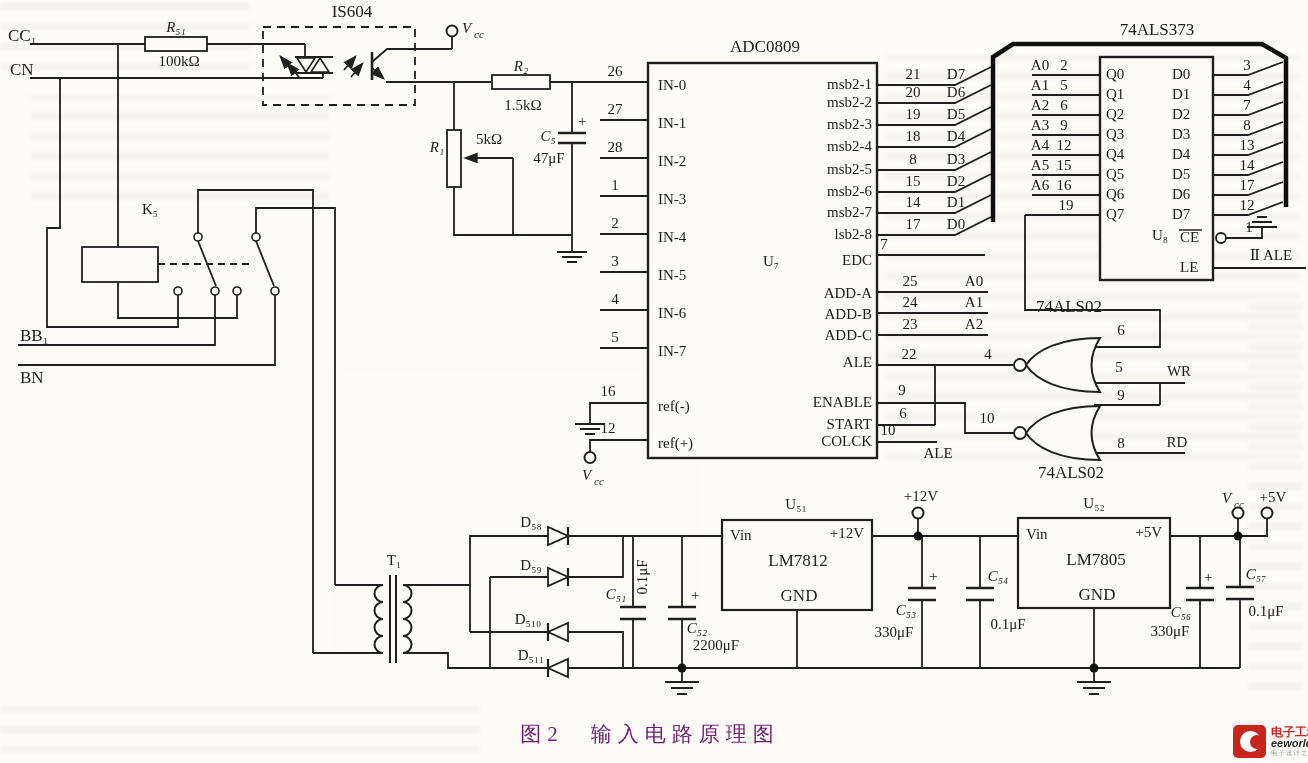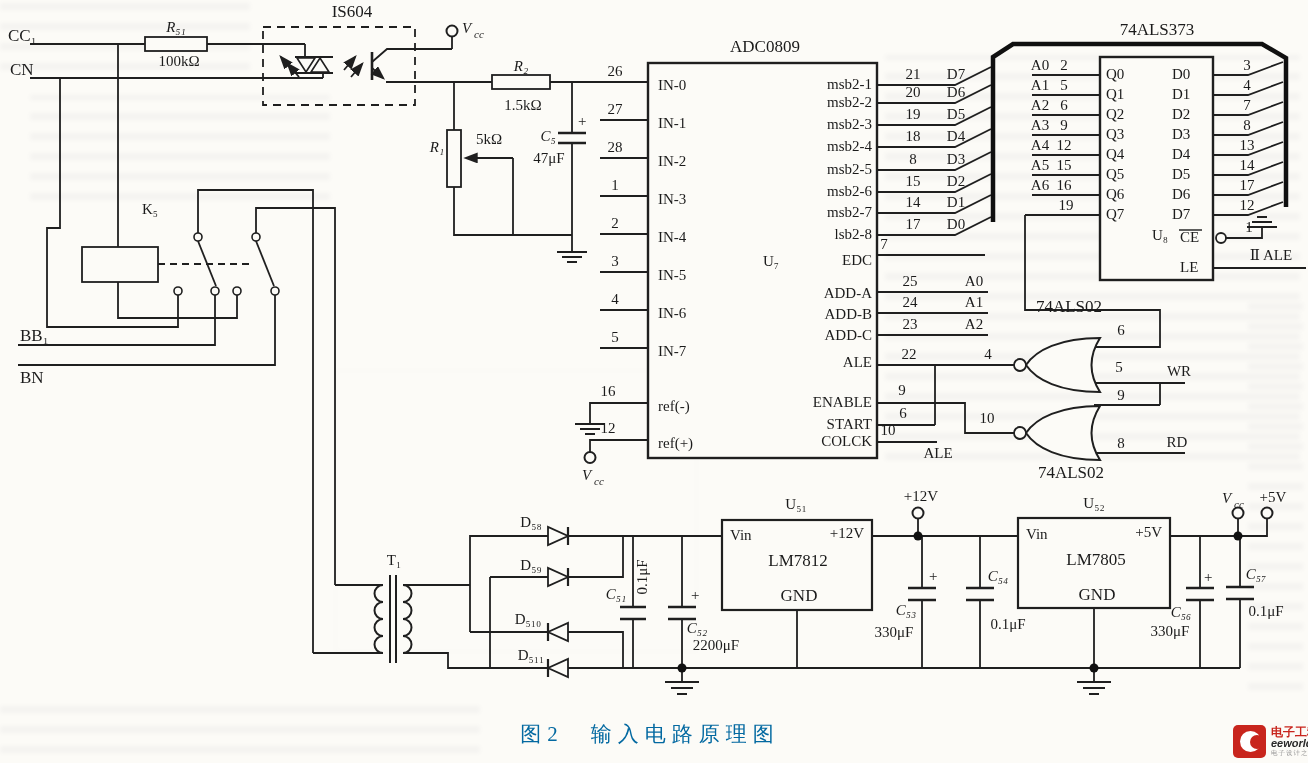--- a/index.html
+++ b/index.html
@@ -9,21 +9,21 @@
   .ghost{position:absolute;opacity:.11;filter:blur(2px);pointer-events:none;
          background:repeating-linear-gradient(0deg,rgba(95,95,115,.45) 0 7px,transparent 7px 20px);}
   .ghost.box{background:none;border:1px solid rgba(100,100,120,.5);}
   svg{position:absolute;left:0;top:0;}
   svg text{font-family:"Liberation Serif","DejaVu Serif",serif;fill:#1b1b1b;
            dominant-baseline:middle;font-size:15px;}
   .it{font-style:italic;}
   .t17{font-size:17px;}
   .t11{font-size:11px;}
   .caption{position:absolute;left:470px;top:720px;width:360px;text-align:center;
-           font-size:21px;letter-spacing:6px;color:#0369a1;}
+           font-size:21px;letter-spacing:6px;color:#701a75;}
   .logo{position:absolute;left:1197px;top:721px;width:90px;height:40px;display:flex;gap:5px;align-items:center;padding-left:36px;}
   .logo-icon{width:33px;height:33px;background:#c8251d;border-radius:5px;position:relative;flex:0 0 auto;}
   .logo-icon::after{content:"";position:absolute;left:7px;top:6px;width:21px;height:21px;background:#fff;border-radius:50%;}
   .logo-icon::before{content:"";position:absolute;left:17px;top:10px;width:14px;height:14px;background:#c8251d;border-radius:50%;z-index:1;}
   .logo-text{display:flex;flex-direction:column;line-height:1.05;}
   .logo-site{font-size:12px;font-weight:bold;color:#c8251d;font-family:"Liberation Sans",sans-serif;white-space:nowrap;}
   .logo-url{font-size:11px;font-weight:bold;font-style:italic;color:#2a2a2a;font-family:"Liberation Sans",sans-serif;}
   .logo-tag{font-size:6.5px;color:#999;letter-spacing:1px;font-family:"Liberation Sans",sans-serif;white-space:nowrap;}
 </style>
 </head>

